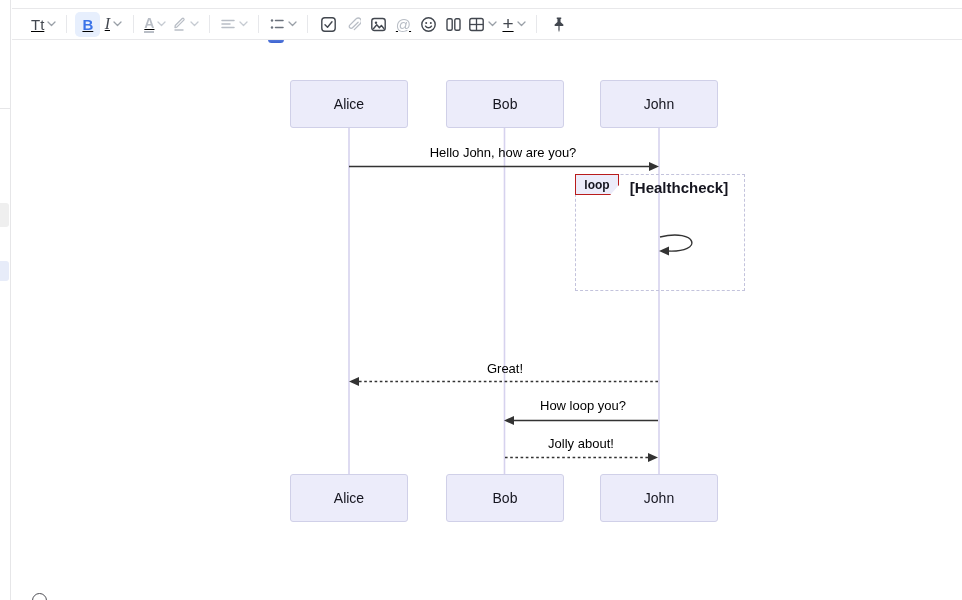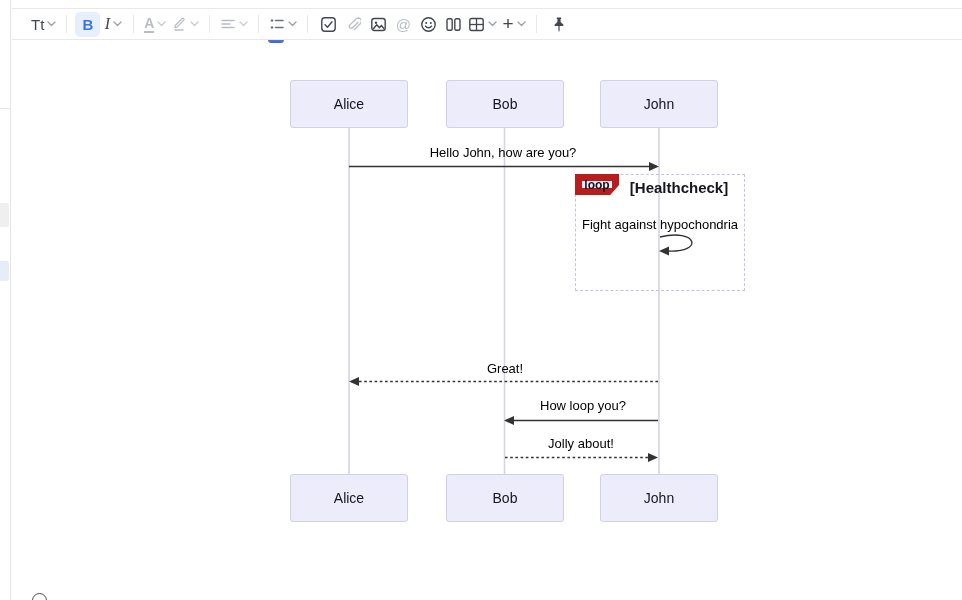--- a/index.html
+++ b/index.html
@@ -12,21 +12,21 @@
                background:#fff; border-right:1px solid #e6e6e8; z-index:5; }
   .rail-divider { position:absolute; left:0; top:108px; width:11px; height:1px; background:#e6e6e8; }
   .rail-item-a { position:absolute; left:0; top:203px; width:9px; height:24px;
                  background:#efefef; border-radius:0 3px 3px 0; }
   .rail-item-b { position:absolute; left:0; top:261px; width:9px; height:20px;
                  background:#e7ecf9; border-radius:0 3px 3px 0; }
 
   
   .toolbar { position:absolute; left:12px; right:0; top:8px; height:32px; background:#fff;
              border-top:1px solid #e8e8ea; border-bottom:1px solid #e8e8ea;
-             display:flex; align-items:center; padding-left:17px; gap:1px; z-index:4; }
+             display:flex; align-items:center; padding-left:17px; gap:1px; z-index:4;text-decoration:underline; }
   .tb-btn { display:inline-flex; align-items:center; justify-content:center; gap:3px;
             height:26px; min-width:24px; padding:0 2px; border-radius:5px;
             color:#42474f; cursor:pointer; }
   .tb-btn svg { display:block; }
   .muted { color:#b9bec6; }
   .semi  { color:#6b727c; }
   .tb-divider { width:1px; height:18px; background:#e7e8eb; margin:0 7px; }
   .chev { color:#9aa0a8; }
   .muted .chev { color:#c6cbd2; }
   .tt-label { font-size:15px; color:#42474f; }
@@ -49,21 +49,21 @@
   .overlay { position:absolute; left:-12px; top:-41px; width:962px; height:600px; pointer-events:none; }
 
   .actor { position:absolute; width:118px; height:48px; background:#ececfa;
            border:1px solid #d0d0e8; border-radius:3px; display:flex; align-items:center;
            justify-content:center; font-size:14px; color:#15151f; font-weight:500; }
   .msg-label { position:absolute; transform:translateX(-50%); font-size:13px; color:#000000;
                white-space:nowrap; }
   .loop-box { position:absolute; left:563px; top:133px; width:170px; height:117px;
               border:1px dashed #c3c3dc; }
   .loop-tab { position:absolute; left:563px; top:133px; width:44px; height:21px;
-              background:#ececfa; border:7px solid #b91c1c; display:flex; align-items:center;
+              background:#ececfa; border:1px solid #b91c1c; display:flex; align-items:center;
               justify-content:center; font-size:12px; font-weight:bold; color:#15151f;
               clip-path:polygon(0 0, 100% 0, 100% 52%, 80% 100%, 0 100%); }
   .loop-cond { position:absolute; left:667px; top:138px; transform:translateX(-50%);
                font-size:15px; font-weight:bold; color:#15151f; white-space:nowrap; }
   .note { position:absolute; left:666px; top:259px; width:117px; height:45px;
           background:#fff5ad; border:1px solid #aaaa33; font-size:13px; line-height:17px;
           color:#1f1f28; text-align:center; padding-top:5px; }
 
   
   .help-circle { position:absolute; left:32px; top:593px; width:15px; height:15px;
@@ -264,21 +264,20 @@
       <div class="msg-label" style="left:491px; top:104px;">Hello John, how are you?</div>
       <div class="msg-label" style="left:493px; top:320px;">Great!</div>
       <div class="msg-label" style="left:571px; top:357px;">How loop you?</div>
       <div class="msg-label" style="left:569px; top:395px;">Jolly about!</div>
 
       <div class="loop-box"></div>
       <div class="loop-tab">
         <span>loop</span>
       </div>
       <div class="loop-cond">[Healthcheck]</div>
-      <div class="msg-label" style="left:648px; top:176px;">Fight against hypochondria</div>
 
 
       <div class="actor" style="left:278px; top:433px;">
         <span>Alice</span>
       </div>
       <div class="actor" style="left:434px; top:433px;">
         <span>Bob</span>
       </div>
       <div class="actor" style="left:588px; top:433px;">
         <span>John</span>

